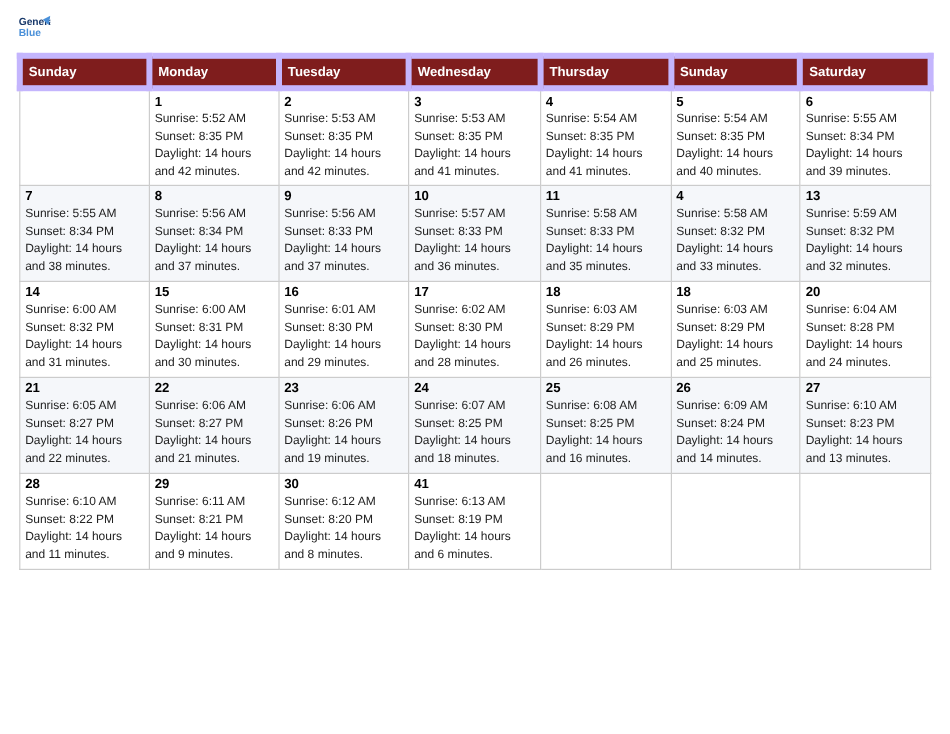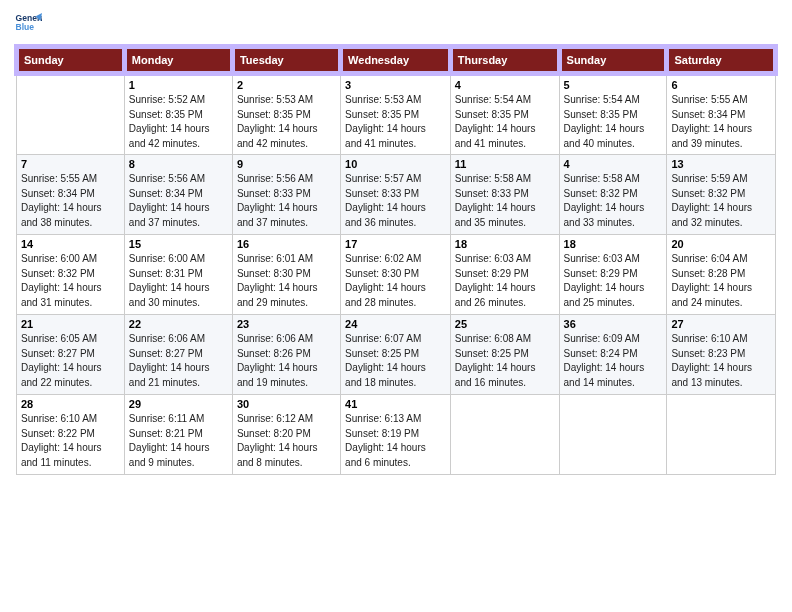--- a/index.html
+++ b/index.html
@@ -216,21 +216,21 @@
           </td>
           <td>
             <span class="day-num">24</span>
             <div class="day-info">Sunrise: 6:07 AM<br>Sunset: 8:25 PM<br>Daylight: 14 hours<br>and 18 minutes.</div>
           </td>
           <td>
             <span class="day-num">25</span>
             <div class="day-info">Sunrise: 6:08 AM<br>Sunset: 8:25 PM<br>Daylight: 14 hours<br>and 16 minutes.</div>
           </td>
           <td>
-            <span class="day-num">36</span>
+            <span class="day-num">26</span>
             <div class="day-info">Sunrise: 6:09 AM<br>Sunset: 8:24 PM<br>Daylight: 14 hours<br>and 14 minutes.</div>
           </td>
           <td>
             <span class="day-num">27</span>
             <div class="day-info">Sunrise: 6:10 AM<br>Sunset: 8:23 PM<br>Daylight: 14 hours<br>and 13 minutes.</div>
           </td>
         </tr>
         <tr>
           <td>
             <span class="day-num">28</span>

